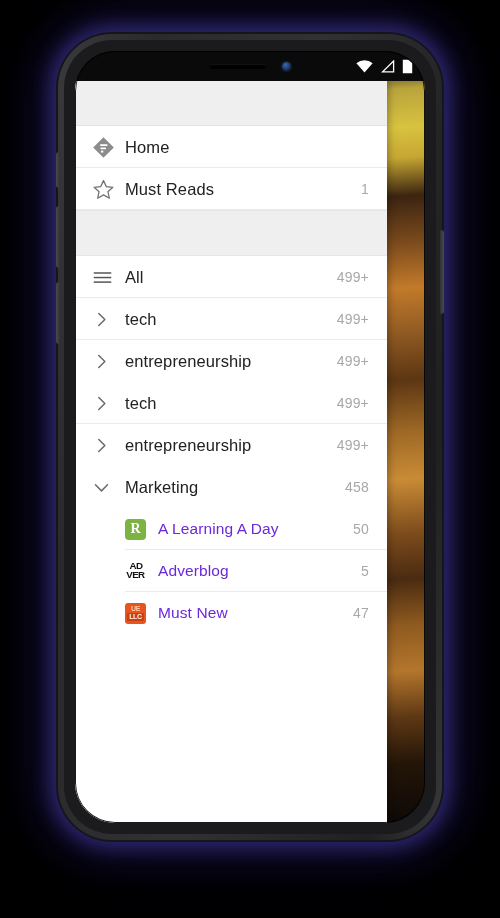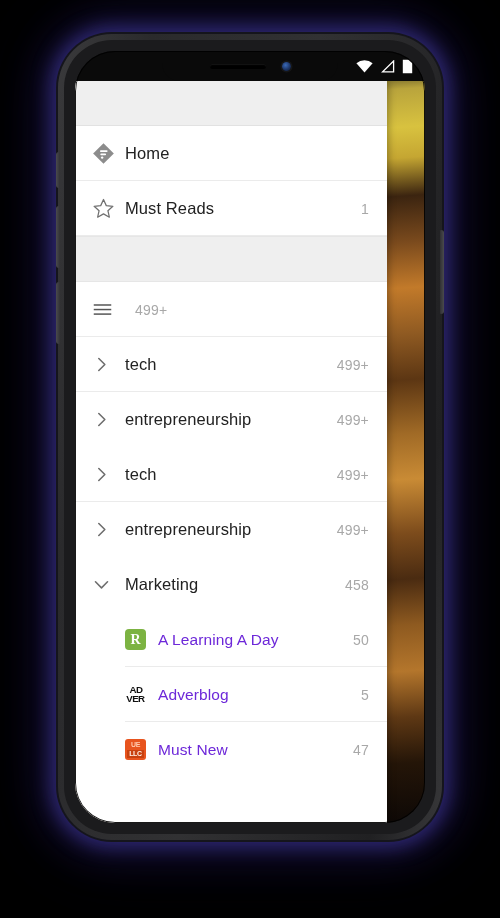--- a/index.html
+++ b/index.html
@@ -178,21 +178,21 @@
   .section-gap {
     height: 44px;
     background: #efefef;
     border-top: 1px solid #e6e6e6;
     border-bottom: 1px solid #e6e6e6;
   }
 
   .row {
     display: flex;
     align-items: center;
-    height: 55px;
+    height: 42px;
     padding: 0 18px 0 17px;
     box-sizing: border-box;
     background: #fff;
     position: relative;
   }
   .row.divider::after {
     content: "";
     position: absolute;
     left: 0;
     right: 0;
@@ -361,20 +361,21 @@
       <div class="section-gap"></div>
 
       <div class="row divider">
         <span class="row-icon">
           <svg width="21" height="21" viewBox="0 0 24 24">
             <rect x="2" y="6.0" width="20" height="1.7" fill="#555555"></rect>
             <rect x="2" y="11.2" width="20" height="1.7" fill="#555555"></rect>
             <rect x="2" y="16.4" width="20" height="1.7" fill="#555555"></rect>
           </svg>
         </span>
+        <span class="row-label">All</span>
         <span class="row-count">499+</span>
       </div>
 
       <div class="row divider">
         <span class="row-icon">
           <svg width="19" height="19" viewBox="0 0 24 24">
             <path d="M8.6 4.4 L16.2 12 L8.6 19.6" fill="none" stroke="#6e6e6e" stroke-width="2" stroke-linecap="round" stroke-linejoin="round"></path>
           </svg>
         </span>
         <span class="row-label">tech</span>

